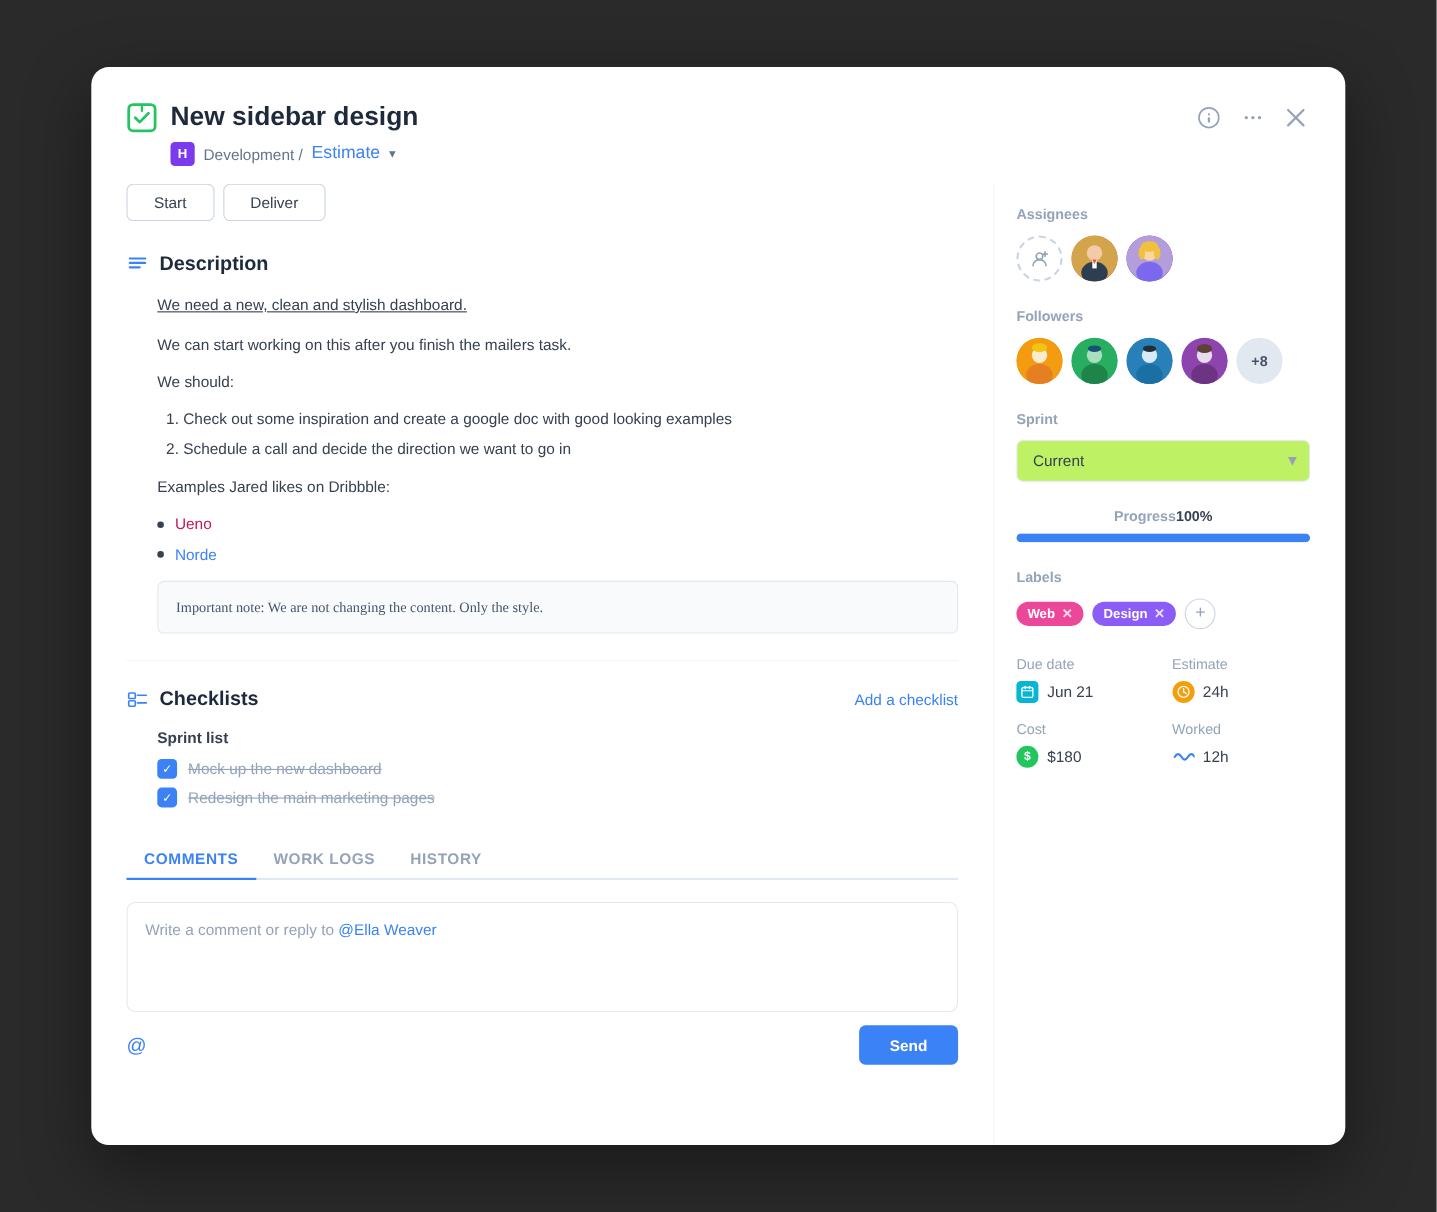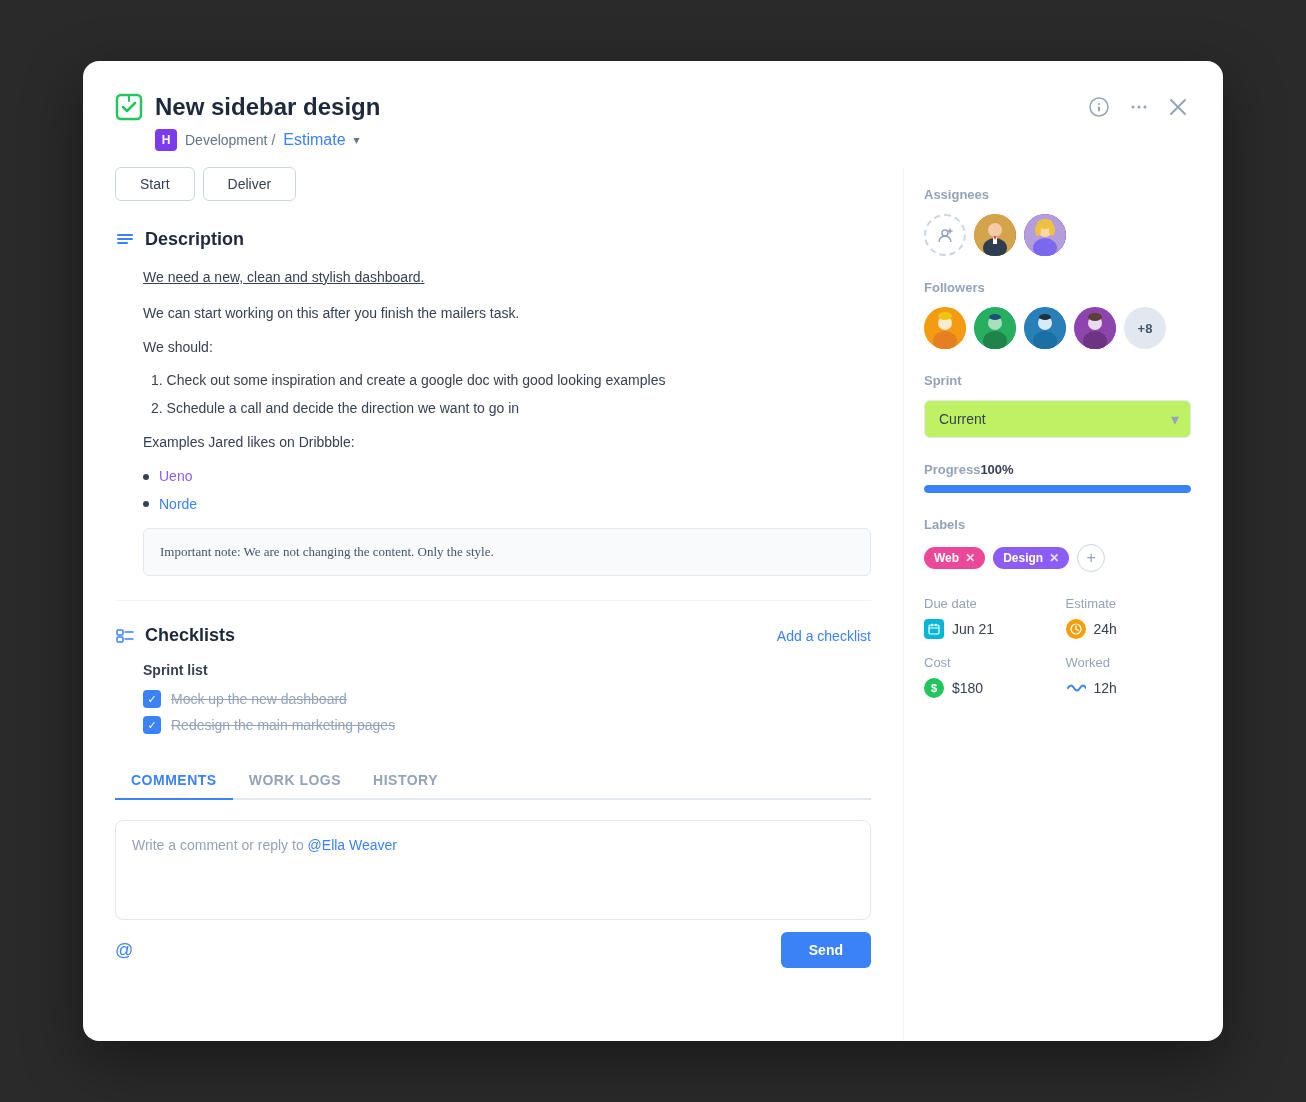--- a/index.html
+++ b/index.html
@@ -355,21 +355,21 @@
       position: absolute;
       right: 12px;
       top: 50%;
       transform: translateY(-50%);
       pointer-events: none;
       color: #94a3b8;
     }
     .progress-row {
       display: flex;
       align-items: center;
-      justify-content: flex-start;
+      justify-content: center;
       margin-bottom: 8px;
     }
     .progress-bar-bg {
       width: 100%;
       height: 8px;
       background: #e2e8f0;
       border-radius: 4px;
       overflow: hidden;
     }
     .progress-bar-fill {
@@ -553,21 +553,21 @@
         </div>
         <div class="description-content">
           <span class="underline-link">We need a new, clean and stylish dashboard.</span>
           <p>We can start working on this after you finish the mailers task.</p>
           <p>We should:</p>
           <p class="list-item">1. Check out some inspiration and create a google doc with good looking examples</p>
           <p class="list-item">2. Schedule a call and decide the direction we want to go in</p>
           <p style="margin-top:10px;">Examples Jared likes on Dribbble:</p>
           <div class="bullet-link">
             <span class="bullet-dot"></span>
-            <span style="color:#8b5cf6;cursor:pointer;">Ueno</span>
+            <span style="color:#be185d;cursor:pointer;">Ueno</span>
           </div>
           <div class="bullet-link">
             <span class="bullet-dot"></span>
             <span style="color:#3b82f6;cursor:pointer;">Norde</span>
           </div>
           <div class="code-block">Important note: We are not changing the content. Only the style.</div>
         </div>
       </div>
 
       <hr class="section-divider">

